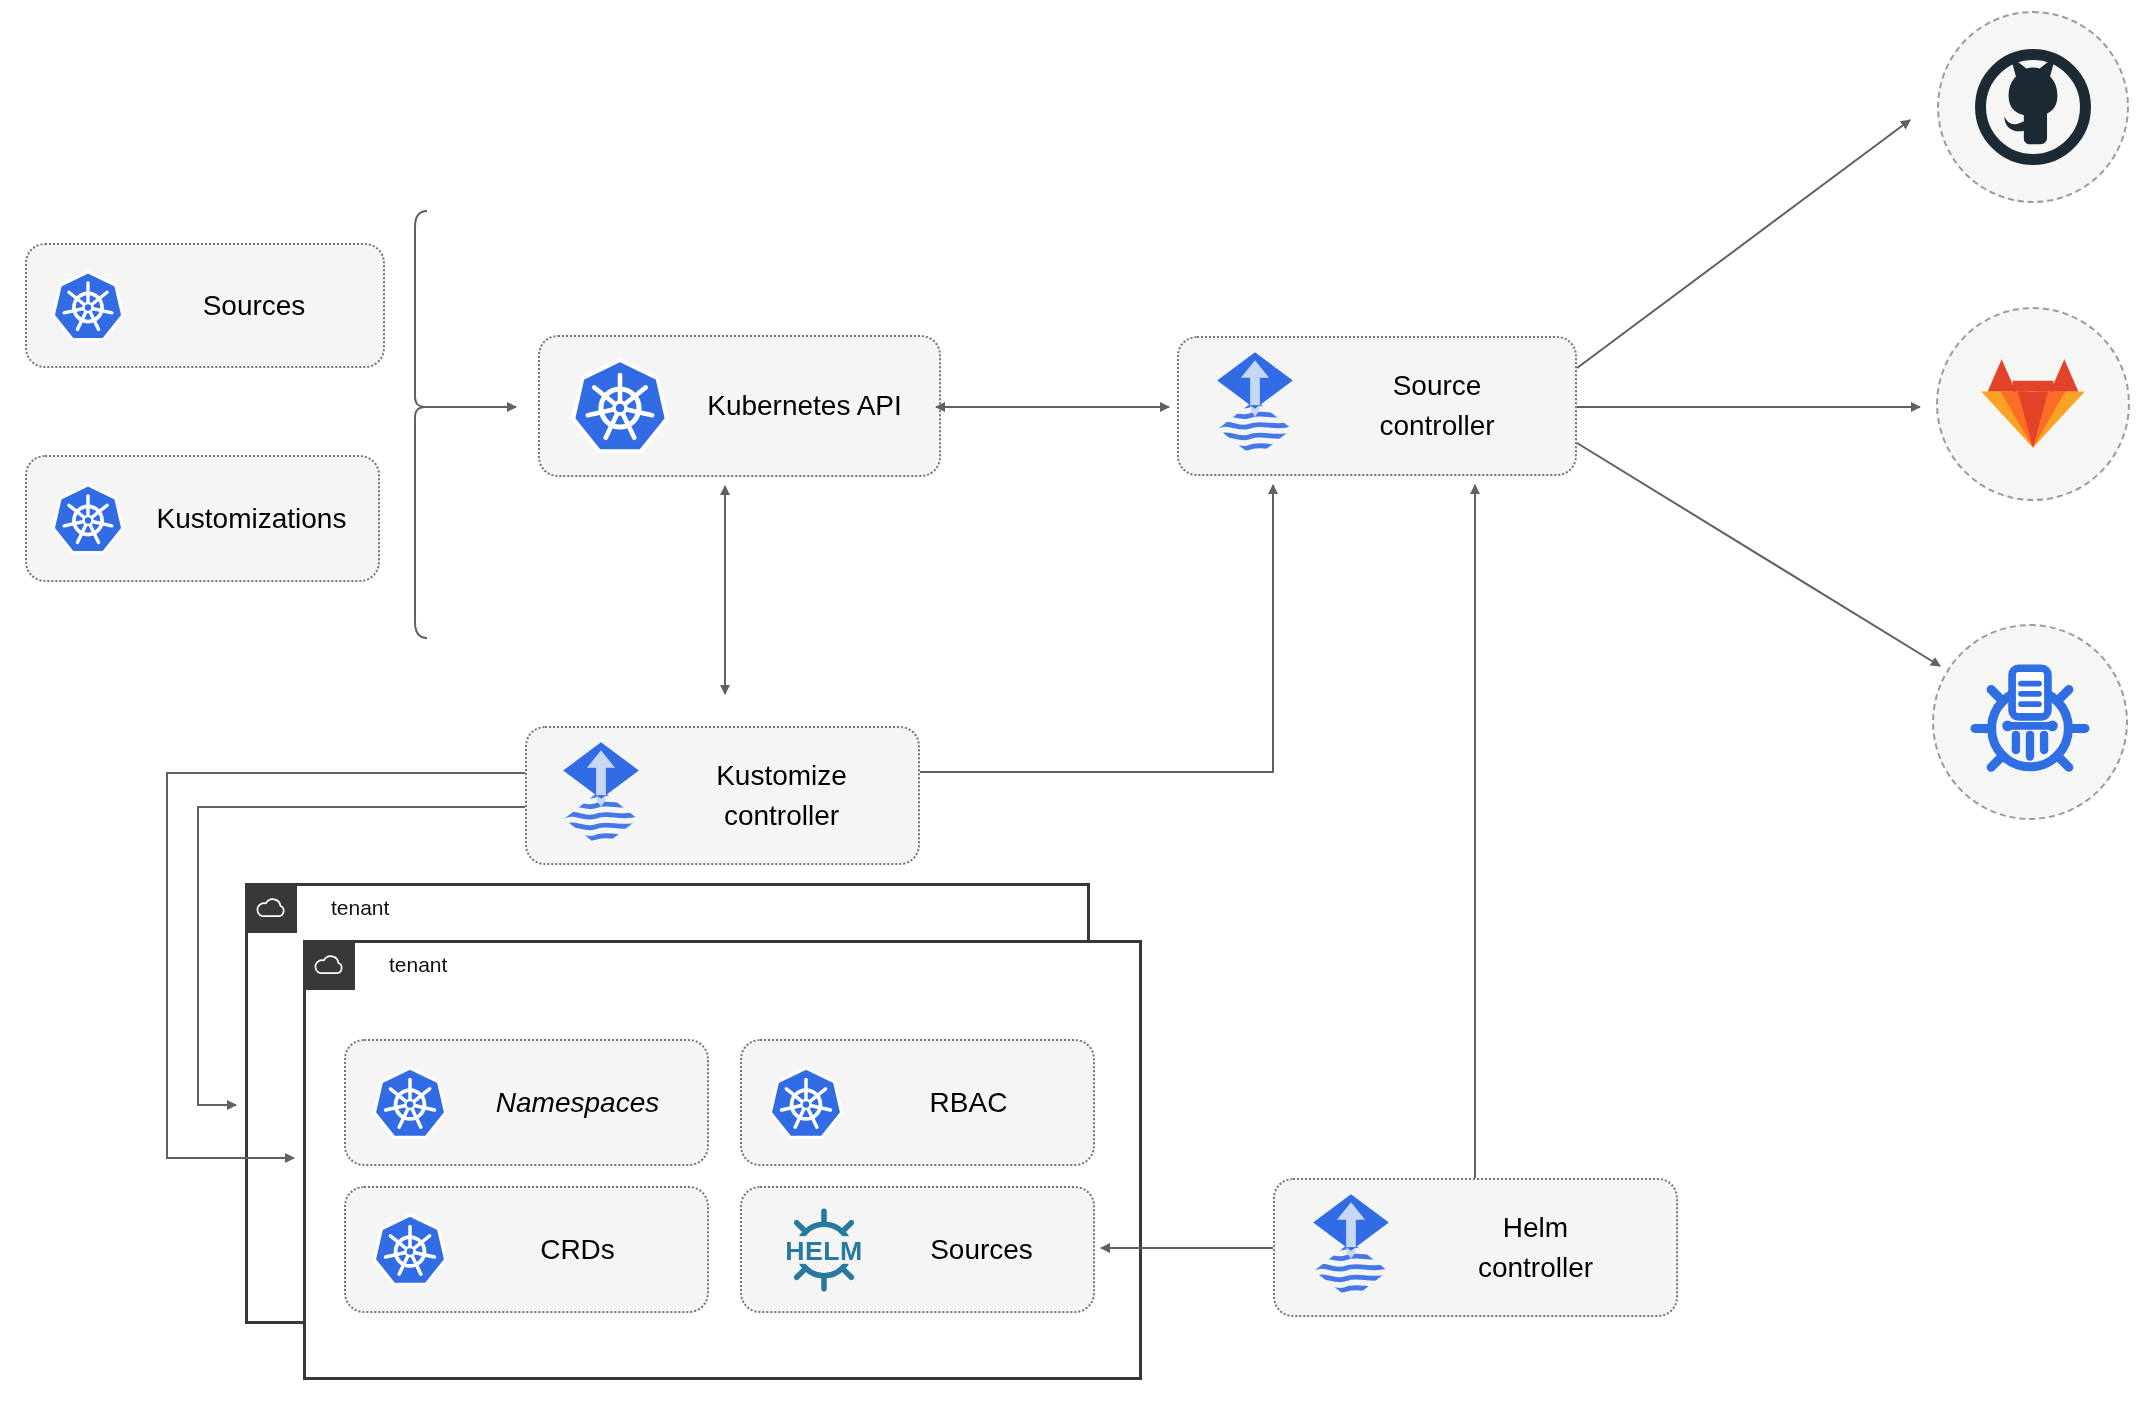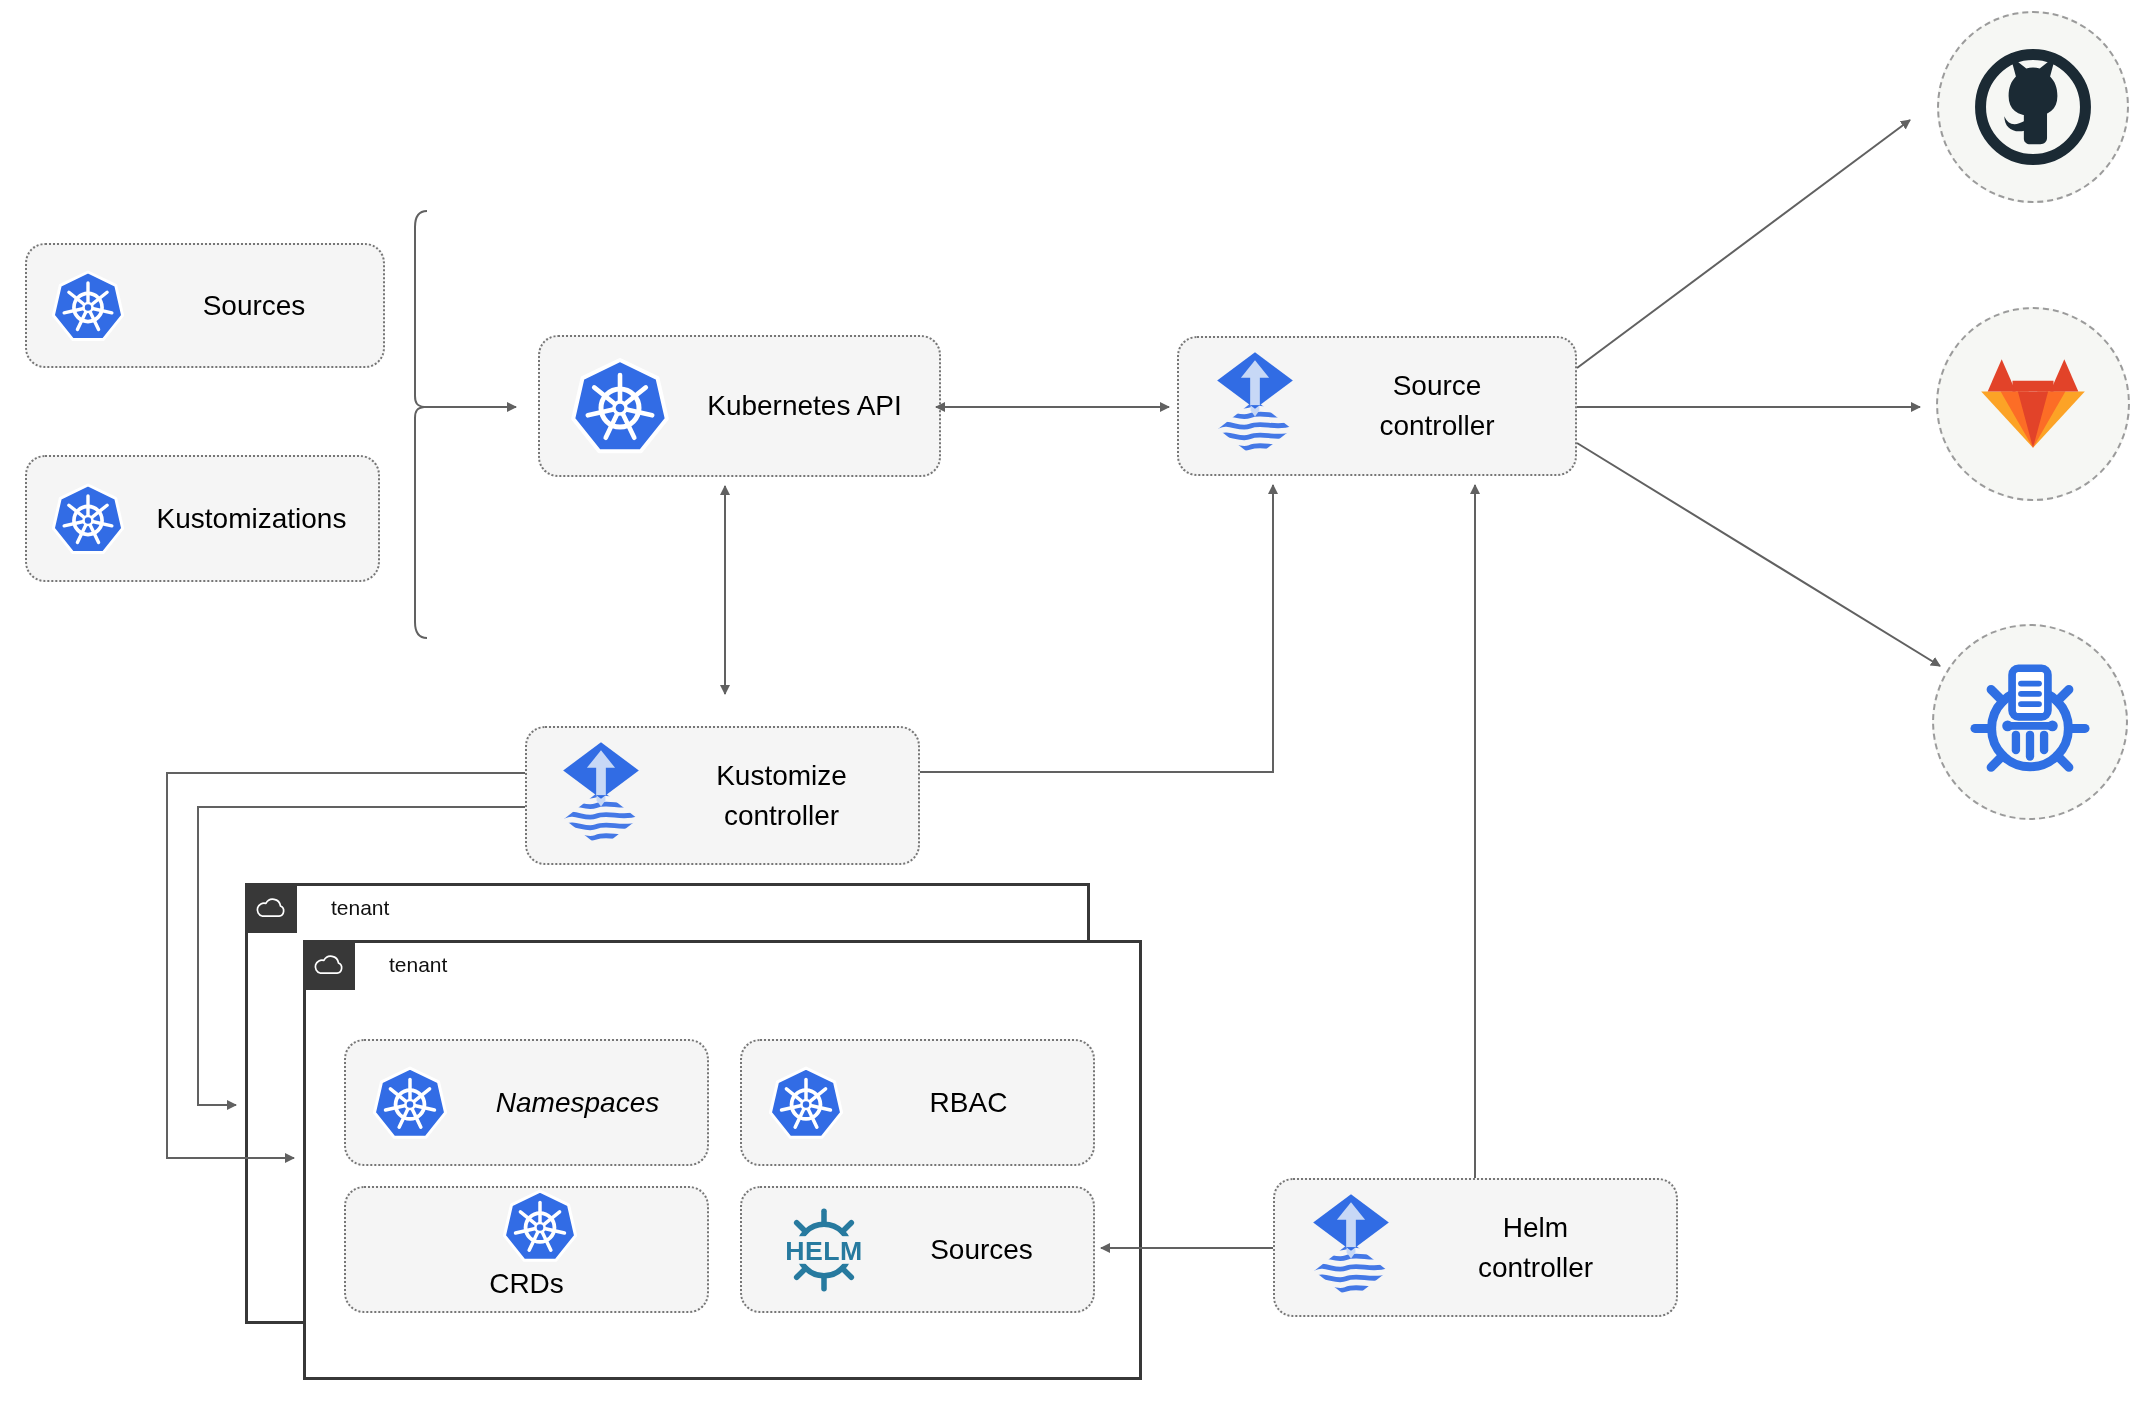--- a/index.html
+++ b/index.html
@@ -222,21 +222,21 @@
 
     <div class="node" style="left:434px; top:96px; width:355px; height:127px;">
       <span class="icon-wrap" style="margin-left:26px; width:76px; height:76px;">
         <svg width="76" height="76">
             <use href="#sym-k8s"></use>
           </svg>
       </span>
       <span class="node-label">RBAC</span>
     </div>
 
-    <div class="node" style="left:38px; top:243px; width:365px; height:127px;flex-direction:column;">
+    <div class="node" style="left:38px; top:243px; width:365px; height:127px;">
       <span class="icon-wrap" style="margin-left:26px; width:76px; height:76px;">
         <svg width="76" height="76">
             <use href="#sym-k8s"></use>
           </svg>
       </span>
       <span class="node-label">CRDs</span>
     </div>
 
     <div class="node" style="left:434px; top:243px; width:355px; height:127px;">
       <span class="icon-wrap" style="margin-left:36px; width:92px; height:92px;">

